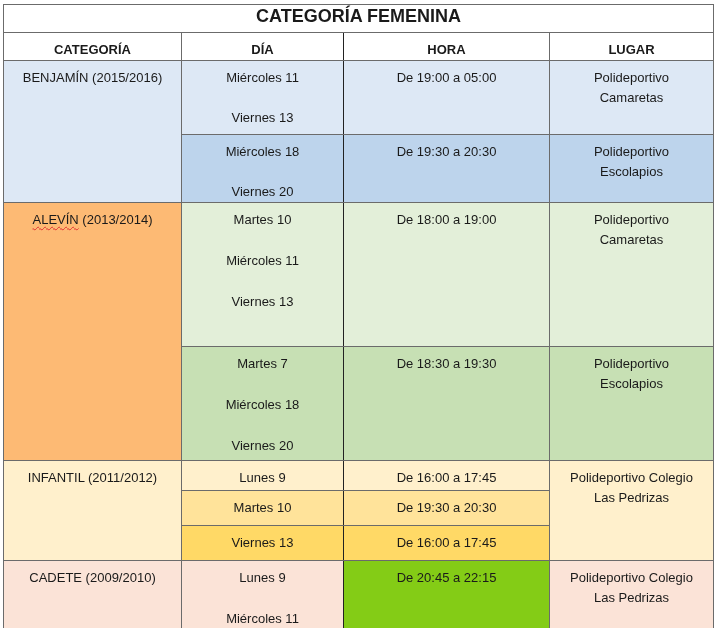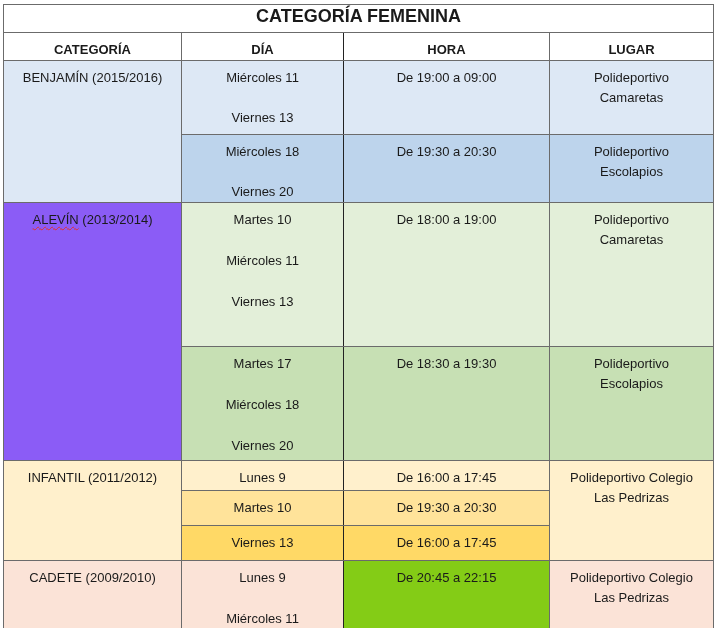--- a/index.html
+++ b/index.html
@@ -48,57 +48,57 @@
     <td class="col-head">LUGAR</td>
   </tr>
 
   <tr style="height:74px;margin-left:44px;">
     <td rowspan="2" style="background:#dde8f5;">BENJAMÍN (2015/2016)</td>
     <td class="vcol" style="background:#dde8f5;">
       <span class="day-line">Miércoles 11</span>
       <span class="day-line" style="height:20px;"></span>
       <span class="day-line">Viernes 13</span>
     </td>
-    <td style="background:#dde8f5;">De 19:00 a 09:00</td>
+    <td style="background:#dde8f5;">De 19:00 a 05:00</td>
     <td style="background:#dde8f5;">
       <span class="day-line">Polideportivo</span>
       <span class="day-line">Camaretas</span>
     </td>
   </tr>
   <tr style="height:63px;">
     <td class="vcol" style="background:#bdd4ec;">
       <span class="day-line">Miércoles 18</span>
       <span class="day-line" style="height:20px;"></span>
       <span class="day-line">Viernes 20</span>
     </td>
     <td style="background:#bdd4ec;">De 19:30 a 20:30</td>
     <td style="background:#bdd4ec;">
       <span class="day-line">Polideportivo</span>
       <span class="day-line">Escolapios</span>
     </td>
   </tr>
 
   <tr style="height:144px;">
-    <td rowspan="2" style="background:#8b5cf6;"><span class="spell">ALEVÍN</span><span> (2013/2014)</span></td>
+    <td rowspan="2" style="background:#fdba74;"><span class="spell">ALEVÍN</span><span> (2013/2014)</span></td>
     <td class="vcol" style="background:#e3efd9;">
       <span class="day-line">Martes 10</span>
       <span class="day-line" style="height:21px;"></span>
       <span class="day-line">Miércoles 11</span>
       <span class="day-line" style="height:21px;"></span>
       <span class="day-line">Viernes 13</span>
     </td>
     <td style="background:#e3efd9;">De 18:00 a 19:00</td>
     <td style="background:#e3efd9;">
       <span class="day-line">Polideportivo</span>
       <span class="day-line">Camaretas</span>
     </td>
   </tr>
   <tr style="height:114px;">
     <td class="vcol" style="background:#c7e0b4;">
-      <span class="day-line">Martes 17</span>
+      <span class="day-line">Martes 7</span>
       <span class="day-line" style="height:21px;"></span>
       <span class="day-line">Miércoles 18</span>
       <span class="day-line" style="height:21px;"></span>
       <span class="day-line">Viernes 20</span>
     </td>
     <td style="background:#c7e0b4;">De 18:30 a 19:30</td>
     <td style="background:#c7e0b4;">
       <span class="day-line">Polideportivo</span>
       <span class="day-line">Escolapios</span>
     </td>

